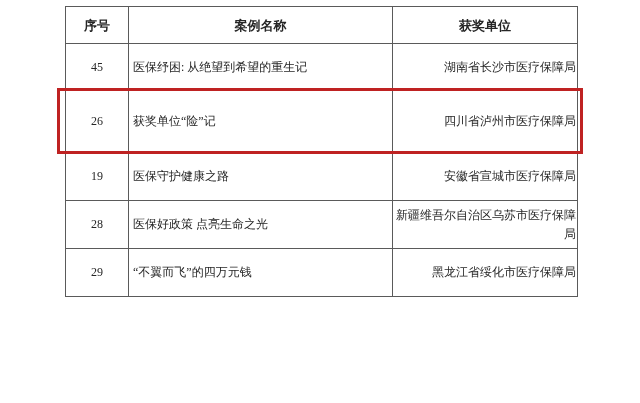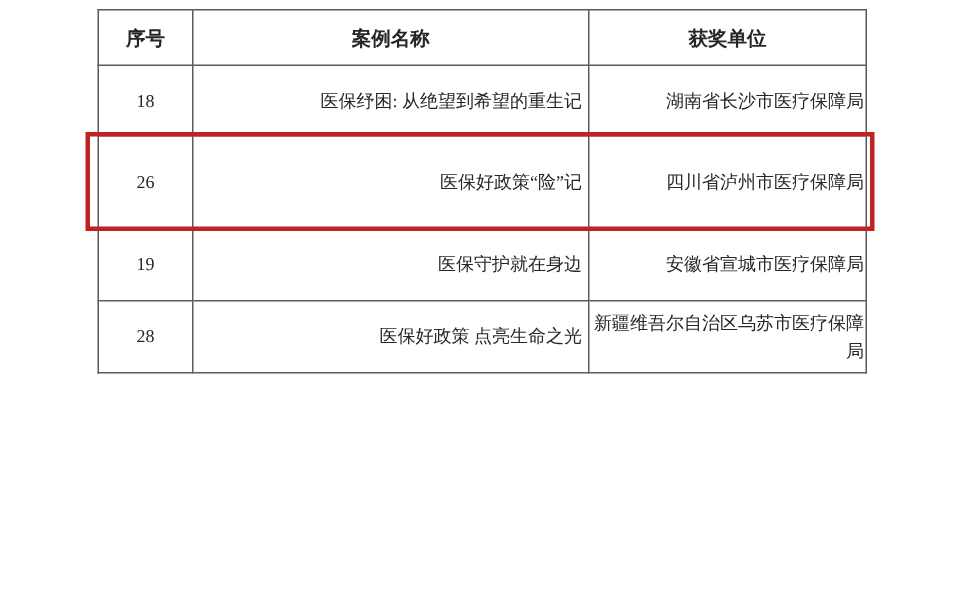--- a/index.html
+++ b/index.html
@@ -40,21 +40,21 @@
     text-align: center;
   }
   tbody tr:nth-child(1) { height: 47px; }
   tbody tr:nth-child(2) { height: 62px; }
   tbody tr:nth-child(3) { height: 48px; }
   tbody tr:nth-child(4) { height: 48px; }
   tbody tr:nth-child(5) { height: 48px; }
   tbody tr:nth-child(6) { height: 50px; }
   tbody tr:nth-child(7) { height: 53px; }
   td.no-cell { text-align: center; }
-  td.case-cell { text-align: right; padding: 2px 4px; }
+  td.case-cell { text-align: left; padding: 2px 4px; }
   td.unit-cell { text-align: right; font-size: 11.5px; padding: 2px 1px; }
   .highlight-box {
     position: absolute;
     left: 57px;
     top: 88px;
     width: 526px;
     height: 66px;
     border: 3px solid #bf2222;
     pointer-events: none;
   }
@@ -72,37 +72,42 @@
     </colgroup>
     <thead>
       <tr>
         <th>序号</th>
         <th>案例名称</th>
         <th>获奖单位</th>
       </tr>
     </thead>
     <tbody>
       <tr>
-        <td class="no-cell">18</td>
+        <td class="no-cell">45</td>
         <td class="case-cell">医保纾困: 从绝望到希望的重生记</td>
         <td class="unit-cell">湖南省长沙市医疗保障局</td>
       </tr>
       <tr>
         <td class="no-cell">26</td>
-        <td class="case-cell">医保好政策“险”记</td>
+        <td class="case-cell">获奖单位“险”记</td>
         <td class="unit-cell">四川省泸州市医疗保障局</td>
       </tr>
       <tr>
         <td class="no-cell">19</td>
-        <td class="case-cell">医保守护就在身边</td>
+        <td class="case-cell">医保守护健康之路</td>
         <td class="unit-cell">安徽省宣城市医疗保障局</td>
       </tr>
       <tr>
         <td class="no-cell">28</td>
         <td class="case-cell">医保好政策 点亮生命之光</td>
         <td class="unit-cell">新疆维吾尔自治区乌苏市医疗保障局</td>
+      </tr>
+      <tr>
+        <td class="no-cell">29</td>
+        <td class="case-cell">“不翼而飞”的四万元钱</td>
+        <td class="unit-cell">黑龙江省绥化市医疗保障局</td>
       </tr>
     </tbody>
   </table>
 
   <div class="highlight-box" style="border-color: rgb(191, 34, 34);"></div>
 
 </div>
 
 </body></html>

